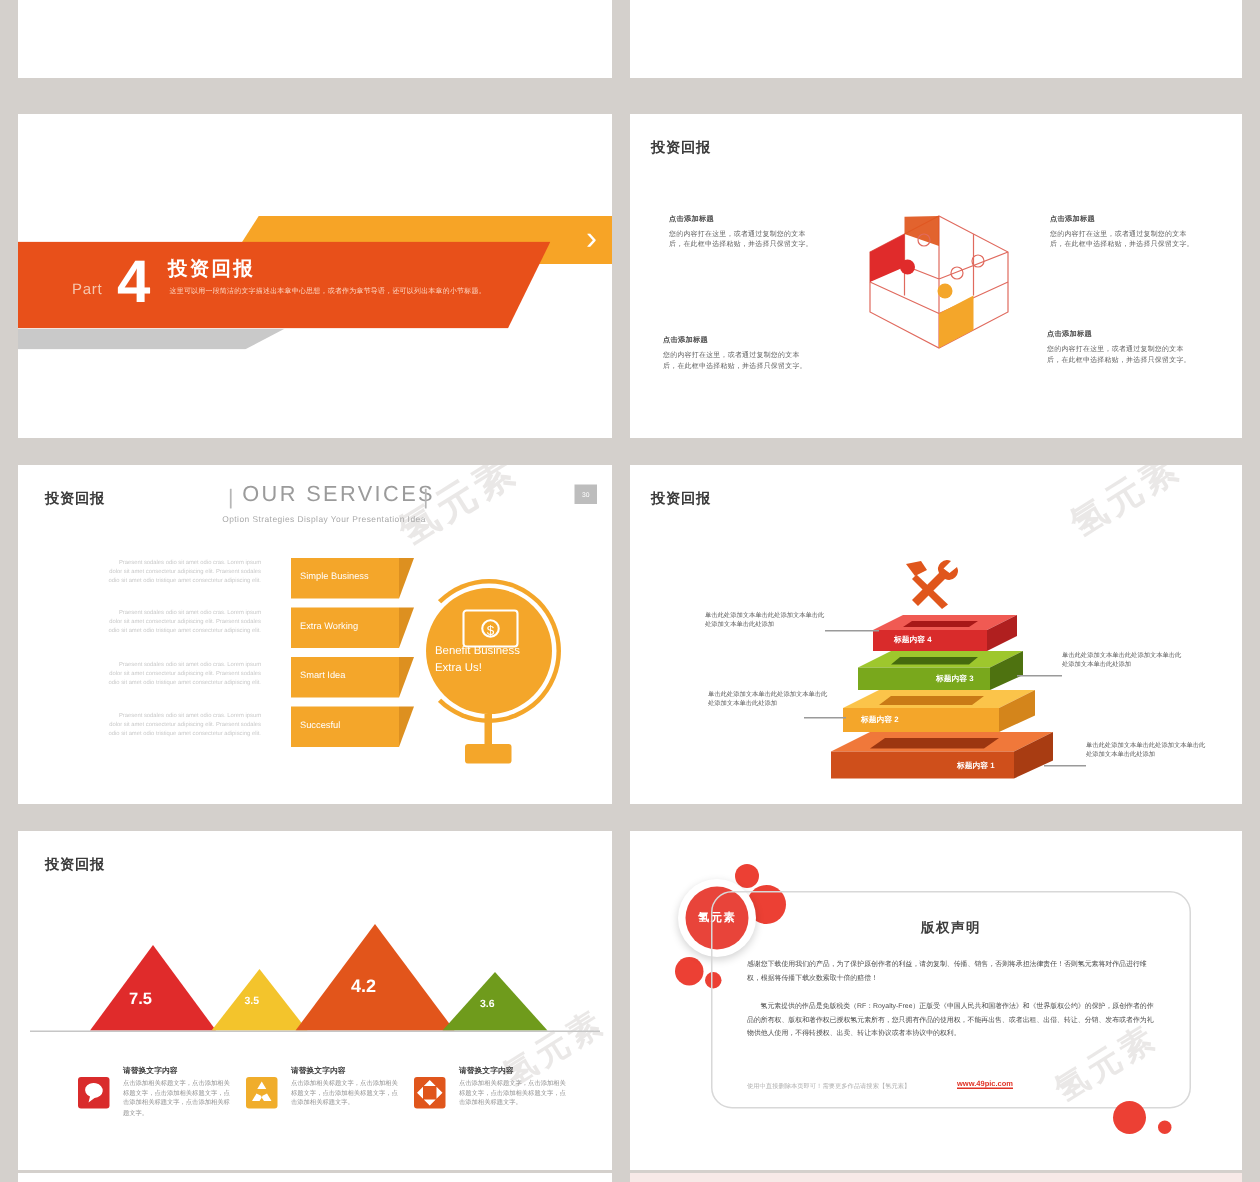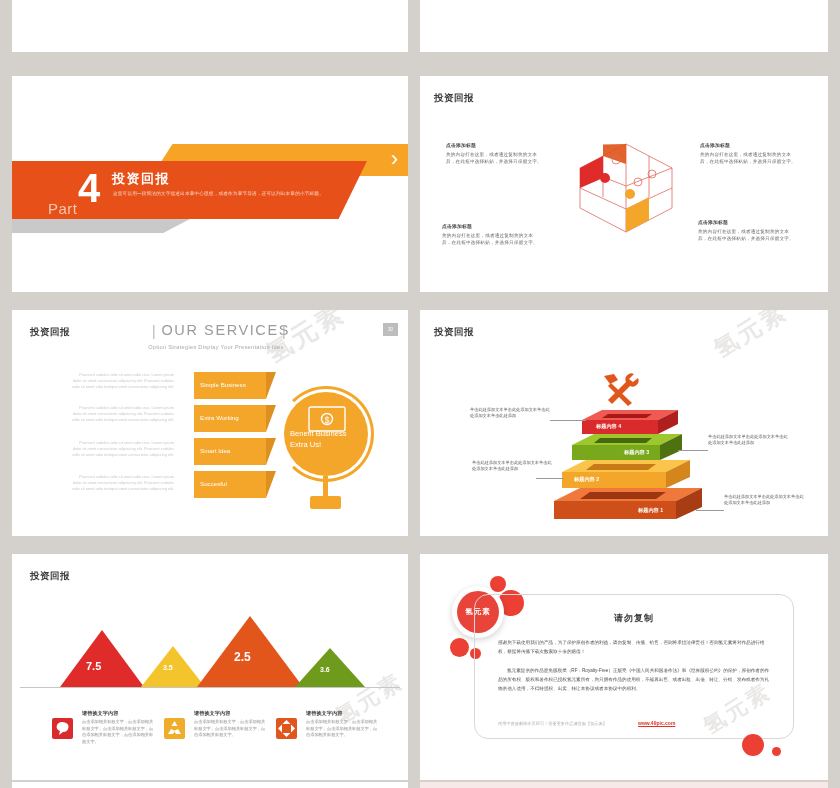--- a/index.html
+++ b/index.html
@@ -49,21 +49,21 @@
   .band-orange {
     position: absolute; left: 0px; top: 85px; width: 355px; height: 58px;
     background: #e8501a;
     clip-path: polygon(0 0, 100% 0, 92% 100%, 0 100%);
   }
   .band-gray {
     position: absolute; left: 0px; top: 143px; width: 178px; height: 14px;
     background: #c9c9c9;
     clip-path: polygon(0 0, 100% 0, 85% 100%, 0 100%);
   }
-  .part-word { position: absolute; left: 36px; top: 124px; color: #f6c6ae; font-size: 15px; letter-spacing:.5px;}
+  .part-word { position: absolute; left: 36px; top: 112px; color: #f6c6ae; font-size: 10px; letter-spacing:.5px;}
   .part-num { position: absolute; left: 66px; top: 92px; color: #fff; font-size: 40px; font-weight: bold; line-height: 40px;}
   .part-head { position: absolute; left: 100px; top: 94px; color: #fff; font-size: 13px; font-weight: bold; letter-spacing: 1.5px;}
   .part-sub {
     position: absolute; left: 101px; top: 114px; width: 215px; color: #fdd9c7;
     font-size: 4.6px; line-height: 7px; letter-spacing: .2px;
   }
 
   
   #s4 { left: 420px; top: 76px; width: 408px; height: 216px; }
   .cube-wrap { position: absolute; left: 152px; top: 62px; width: 108px; height: 100px; }
@@ -311,21 +311,21 @@
     <div class="wm" style="left:320px;top:130px;font-size:22px">氢元素</div>
     <div class="cn-title" style="position:absolute;left:18px;top:16px">投资回报</div>
 
     <div class="tri" style="left:48px;top:76px;border-left:42px solid transparent;border-right:42px solid transparent;border-bottom:57px solid #e02b2b"></div>
     <div class="tri-val" style="left:74px;top:106px;font-size:11px">7.5</div>
 
     <div class="tri" style="left:129px;top:92px;border-left:32px solid transparent;border-right:32px solid transparent;border-bottom:41px solid #f3c42c"></div>
     <div class="tri-val" style="left:151px;top:110px;font-size:7px">3.5</div>
 
     <div class="tri" style="left:185px;top:62px;border-left:53px solid transparent;border-right:53px solid transparent;border-bottom:71px solid #e2551b"></div>
-    <div class="tri-val" style="left:222px;top:96px;font-size:12px">2.5</div>
+    <div class="tri-val" style="left:222px;top:96px;font-size:12px">4.2</div>
 
     <div class="tri" style="left:283px;top:94px;border-left:35px solid transparent;border-right:35px solid transparent;border-bottom:39px solid #6f9b1c"></div>
     <div class="tri-val" style="left:308px;top:112px;font-size:7px">3.6</div>
 
     <div class="axis"></div>
 
     <div class="ft" style="left:40px;top:156px">
       <div class="ico" style="background:#d92b2b">
         <svg width="21" height="21" viewBox="0 0 21 21">
             <path d="M5 7 a6 5 0 1 1 6 7 l-4 3 1-4 a6 5 0 0 1 -3 -6 z" fill="#fff"></path>
@@ -358,21 +358,21 @@
     <div class="wm" style="left:280px;top:140px;font-size:22px">氢元素</div>
 
     <div class="dot" style="left:70px;top:22px;width:16px;height:16px"></div>
     <div class="dot" style="left:78px;top:36px;width:26px;height:26px"></div>
     <div class="dot" style="left:30px;top:84px;width:19px;height:19px"></div>
     <div class="dot" style="left:50px;top:94px;width:11px;height:11px"></div>
     <div class="logo-ring"></div>
     <div class="logo-in">氢元素</div>
 
     <div class="cp-box"></div>
-    <div class="cp-h">请勿复制</div>
+    <div class="cp-h">版权声明</div>
     <div class="cp-p" style="top:84px">感谢您下载使用我们的产品，为了保护原创作者的利益，请勿复制、传播、销售，否则将承担法律责任！否则氢元素将对作品进行维权，根据将传播下载次数索取十倍的赔偿！</div>
     <div class="cp-p" style="top:112px;text-indent:9px">氢元素提供的作品是免版税类（RF：Royalty-Free）正版受《中国人民共和国著作法》和《世界版权公约》的保护，原创作者的作品的所有权、版权和著作权已授权氢元素所有，您只拥有作品的使用权，不能再出售、或者出租、出借、转让、分销、发布或者作为礼物供他人使用，不得转授权、出卖、转让本协议或者本协议中的权利。</div>
     <div class="cp-foot">使用中直接删除本页即可！需要更多作品请搜索【氢元素】</div>
     <a class="cp-link" href="#">www.49pic.com</a>
 
     <div class="dot" style="left:322px;top:180px;width:22px;height:22px"></div>
     <div class="dot" style="left:352px;top:193px;width:9px;height:9px"></div>
   </div>
 
   <div class="slide" id="s9"></div>

